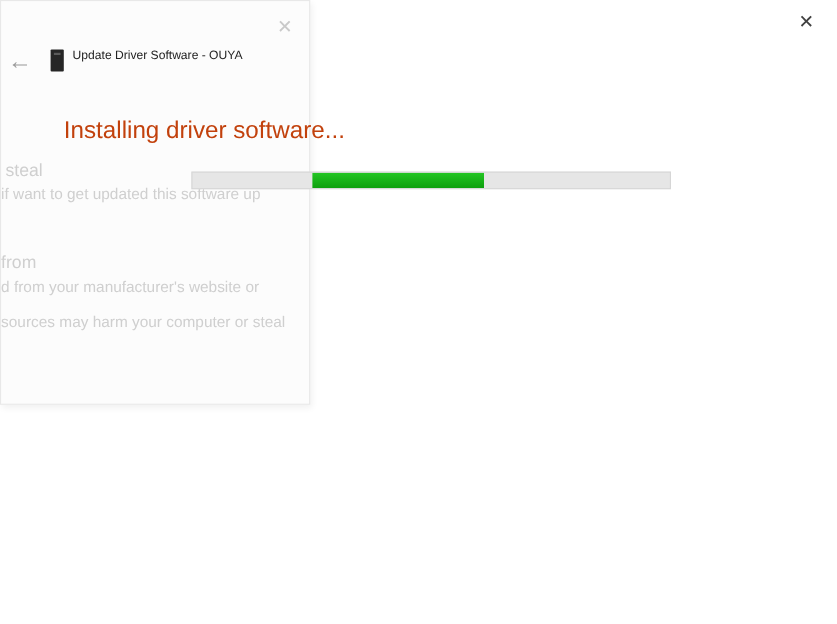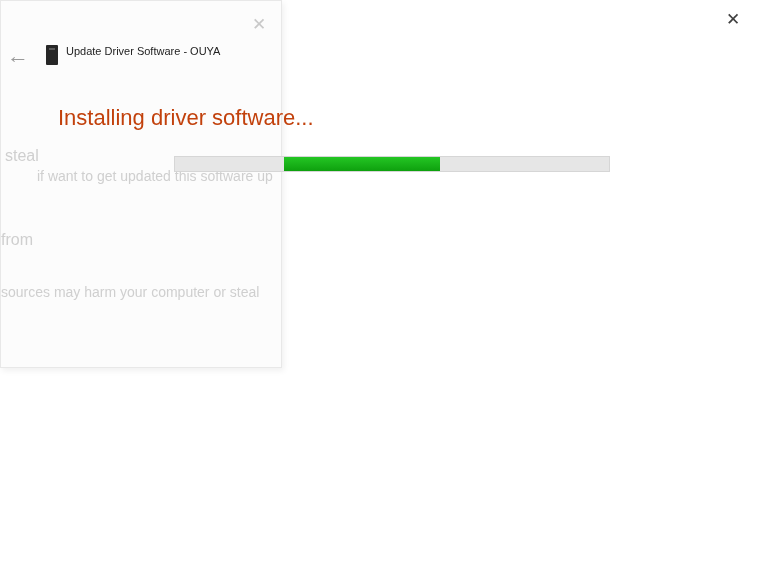--- a/index.html
+++ b/index.html
@@ -127,22 +127,23 @@
       background: #17b117;
       background: linear-gradient(to bottom, #24c624 0%, #0ea00e 100%);
     }
   </style>
 </head>
 <body>
 
 <div class="ghost-dialog">
   <div class="ghost-close">✕</div>
   <div class="ghost-text" style="top:144px; left:4px; font-size:16px;">steal</div>
-  <div class="ghost-text" style="top:166px; left:0;margin-left:36px;">if want to get updated this software up</div>
+  <div class="ghost-text" style="top:166px; left:0;">if want to get updated this software up</div>
   <div class="ghost-text" style="top:228px; left:0; font-size:16px;">from</div>
+  <div class="ghost-text" style="top:250px; left:0;">d from your manufacturer's website or</div>
   <div class="ghost-text" style="top:282px; left:0;">sources may harm your computer or steal</div>
 </div>
 
 <div class="window-close">✕</div>
 
 <div class="back-btn">
   <span>←</span>
 </div>
 <div class="device-icon"></div>
 <div class="title">Update Driver Software - OUYA</div>

